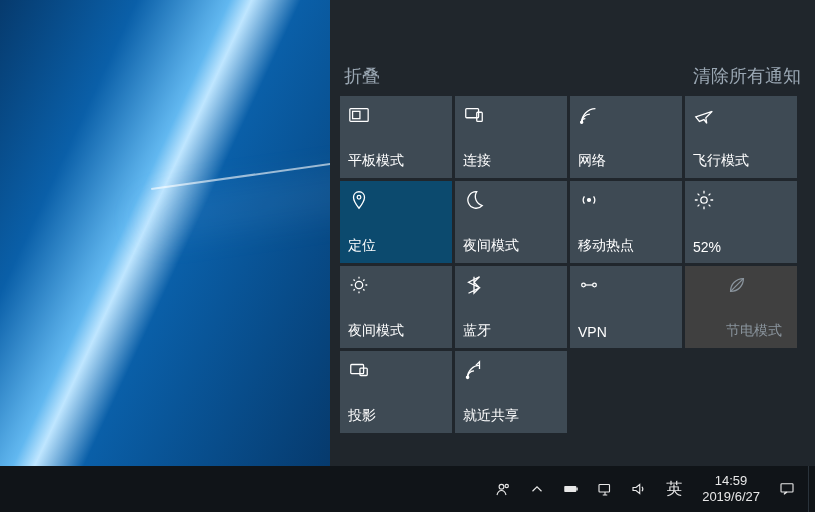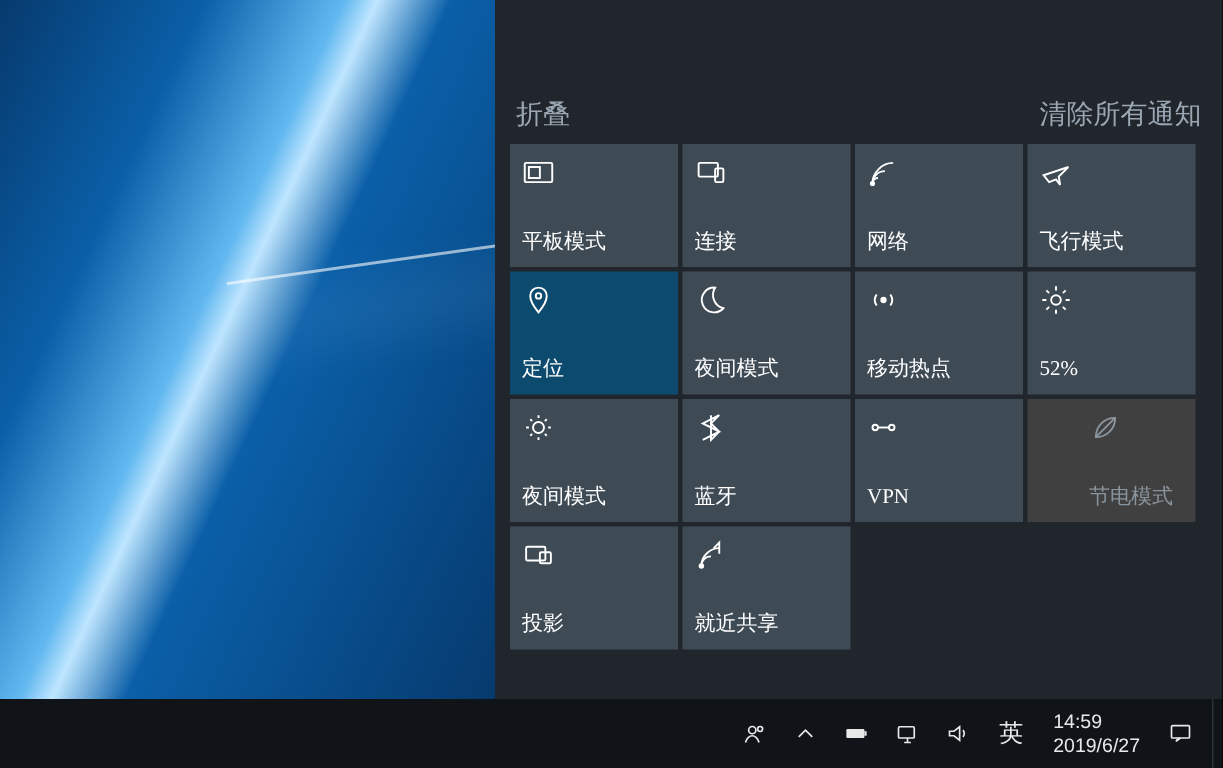--- a/index.html
+++ b/index.html
@@ -9,29 +9,29 @@
     overflow:hidden;}
   .desktop::after{content:"";position:absolute;left:150px;top:170px;width:260px;height:2px;background:rgba(255,255,255,.6);transform:rotate(-8deg);box-shadow:0 30px 40px 10px rgba(180,220,255,.15);}
   .panel{position:absolute;left:330px;top:0;right:0;height:466px;background:#20262c;}
   .panel-top{display:flex;justify-content:space-between;align-items:flex-end;height:96px;padding:0 14px 8px 14px;box-sizing:border-box;}
   .link{color:#9aa7b3;font-size:18px;cursor:default;}
   .grid{padding:0 10px;display:grid;grid-template-columns:repeat(4,112px);grid-auto-rows:82px;gap:3px;}
   .tile{position:relative;background:#3e4a54;color:#fff;padding:8px;box-sizing:border-box;display:flex;flex-direction:column;justify-content:space-between;}
   .tile.active{background:#0c4a6e;}
   .tile.dim{background:#404040;color:#8a949d;padding-left:41px;}
   .tile.highlight{outline:3px solid #ff2a2a;outline-offset:0;}
-  .tile-label{font-size:14px;white-space:nowrap;font-family:Liberation Serif, serif;}
+  .tile-label{font-size:14px;white-space:nowrap;}
   .ico{width:22px;height:22px;display:flex;align-items:center;justify-content:center;}
   .ico svg{width:22px;height:22px;stroke:#fff;fill:none;stroke-width:1.4;}
   .tile.dim .ico svg{stroke:#8a949d;}
   .taskbar{position:absolute;left:0;bottom:0;width:815px;height:46px;background:#101418;display:flex;align-items:center;justify-content:flex-end;color:#e8e8e8;}
   .tb-item{height:46px;display:flex;align-items:center;justify-content:center;padding:0 8px;}
   .tb-ico svg{width:18px;height:18px;stroke:#e8e8e8;fill:none;stroke-width:1.5;}
   .ime{font-size:16px;padding:0 10px;}
-  .clock{display:flex;flex-direction:column;align-items:flex-start;font-size:13px;line-height:16px;padding:0 10px;}
+  .clock{display:flex;flex-direction:column;align-items:center;font-size:13px;line-height:16px;padding:0 10px;}
   .tb-right-edge{width:6px;height:46px;border-left:1px solid #2a333b;margin-left:4px;}
 </style>
 </head>
 <body>
 
 <div class="screen">
   <div class="desktop"></div>
 
   <div class="panel">
     <div class="panel-top">

